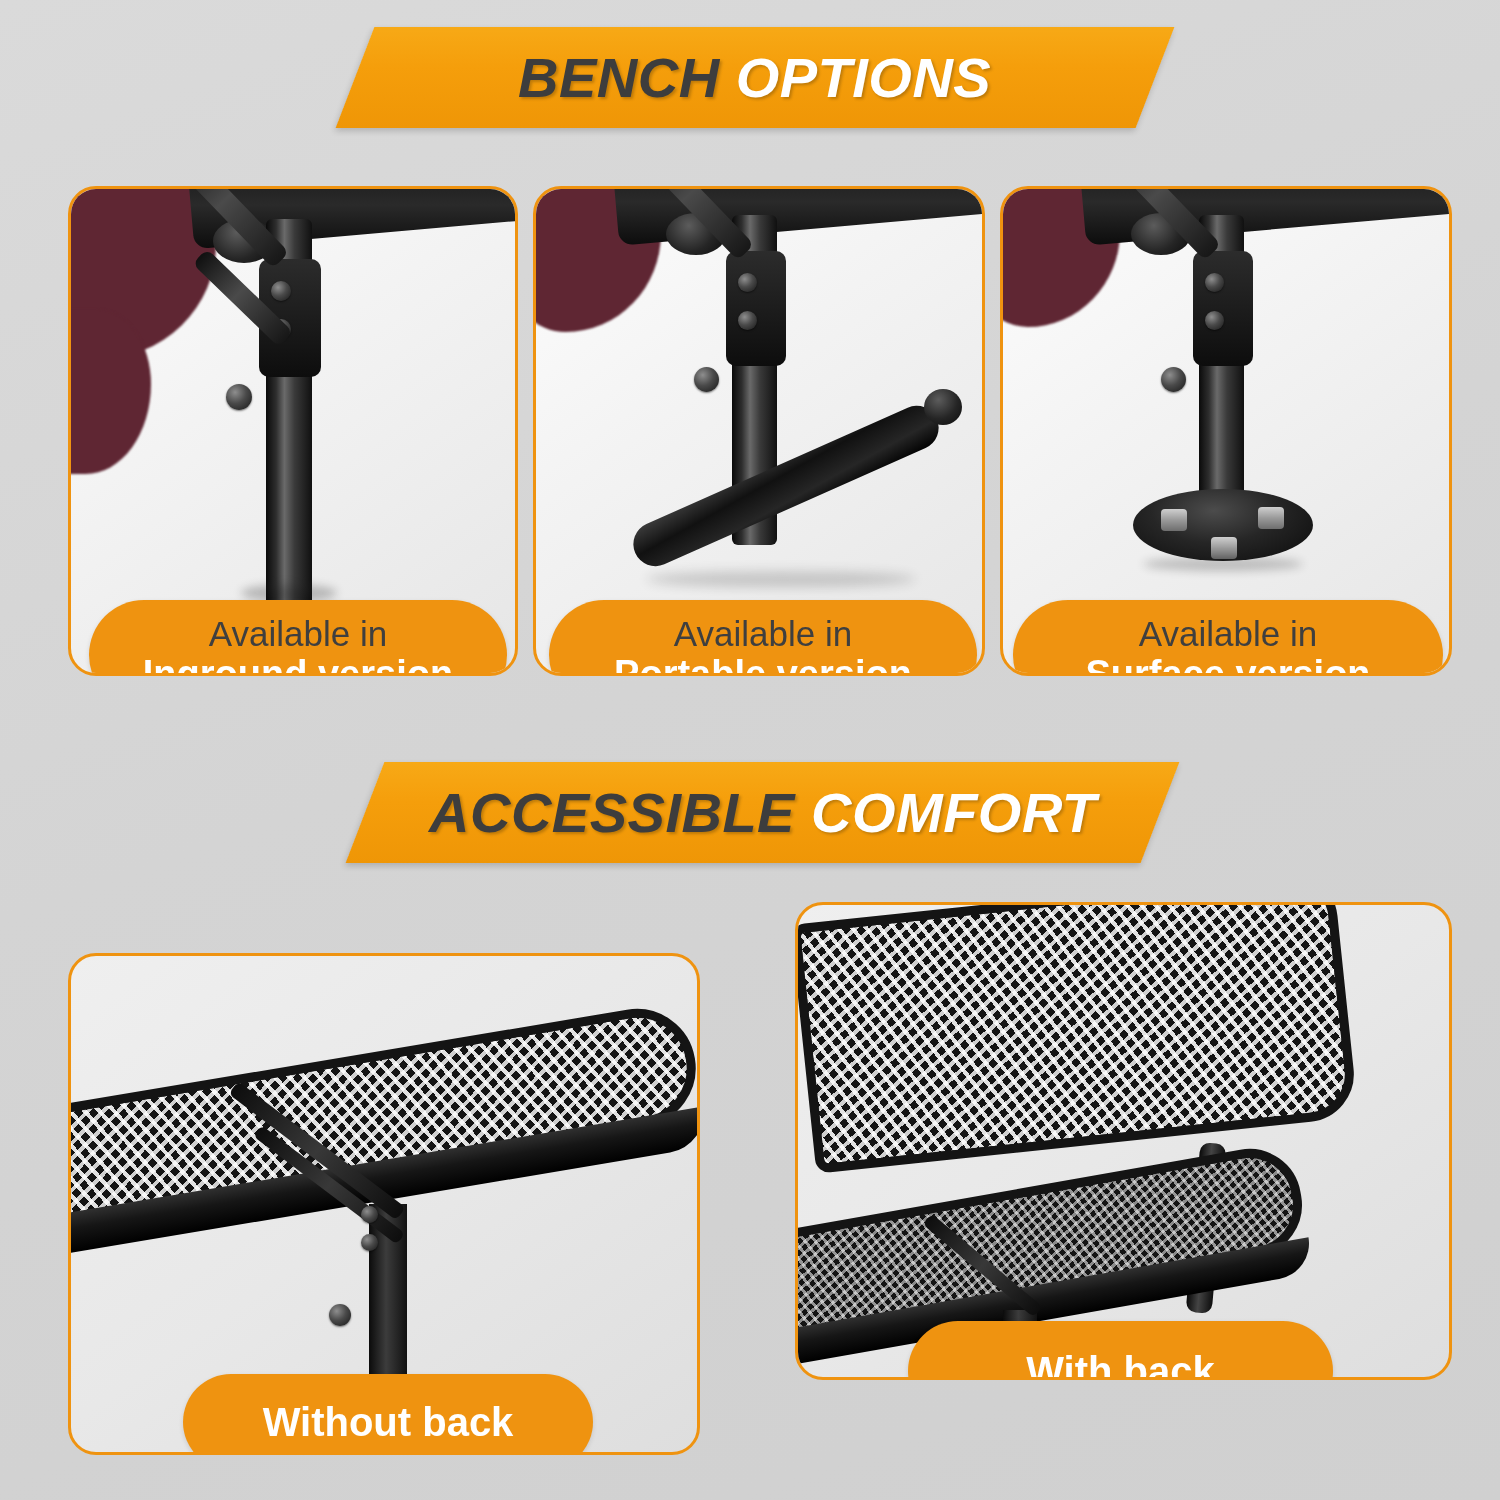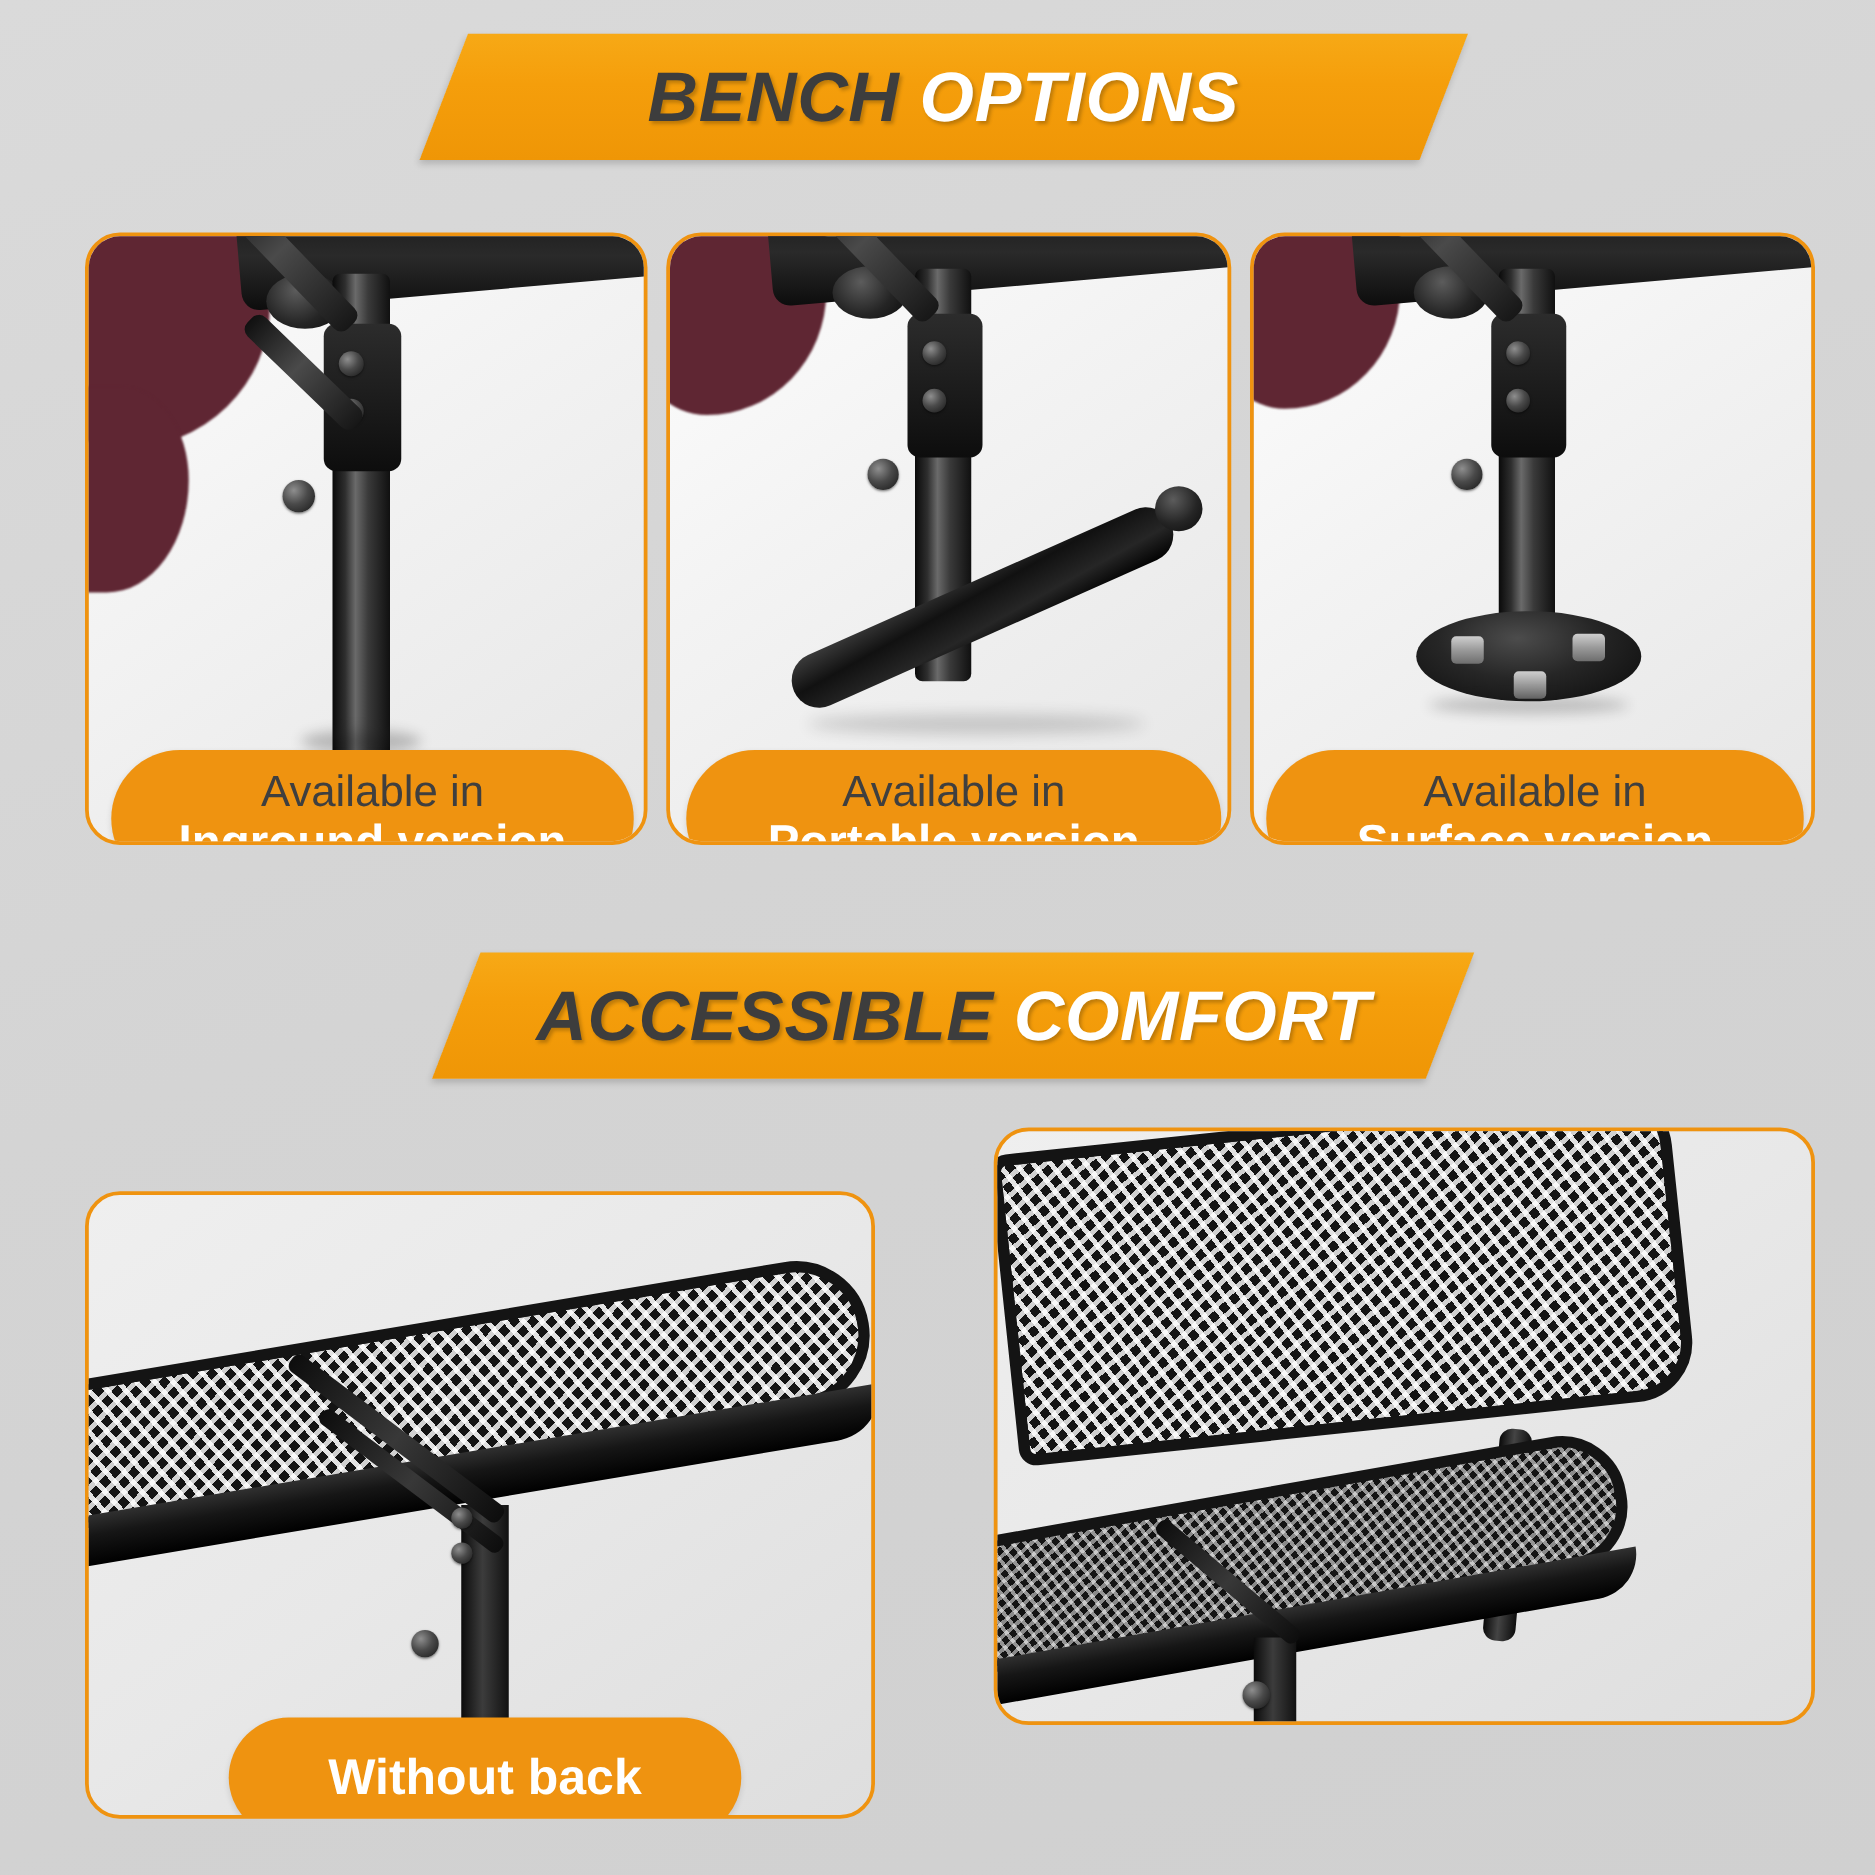--- a/index.html
+++ b/index.html
@@ -268,15 +268,18 @@
       <div class="backrest-arm" style="left:395px;top:238px;width:26px;height:170px;transform:rotate(5deg);"></div>
 
       <div style="position:absolute;left:-70px;top:285px;width:580px;height:140px;transform:rotate(-10deg);">
         <div class="mesh mesh-fine" style="left:0;top:0;width:580px;height:108px;border-radius:0 52px 52px 0;"></div>
         <div class="slab-edge" style="left:0;top:98px;width:580px;height:36px;border-radius:0 0 48px 0;"></div>
       </div>
       <div class="leg-post" style="left:205px;top:405px;width:34px;height:80px;"></div>
       <div class="brace" style="left:95px;top:400px;width:145px;height:14px;transform:rotate(40deg);transform-origin:right center;"></div>
       <div class="bolt" style="left:196px;top:440px;width:22px;height:22px;"></div>
     </div>
+    <div class="pill" id="pill-with" style="position:absolute;left:110px;top:416px;width:425px;height:100px;">
+      <span class="solo">With back</span>
+    </div>
   </div>
 
 </div>
 
 </body></html>

